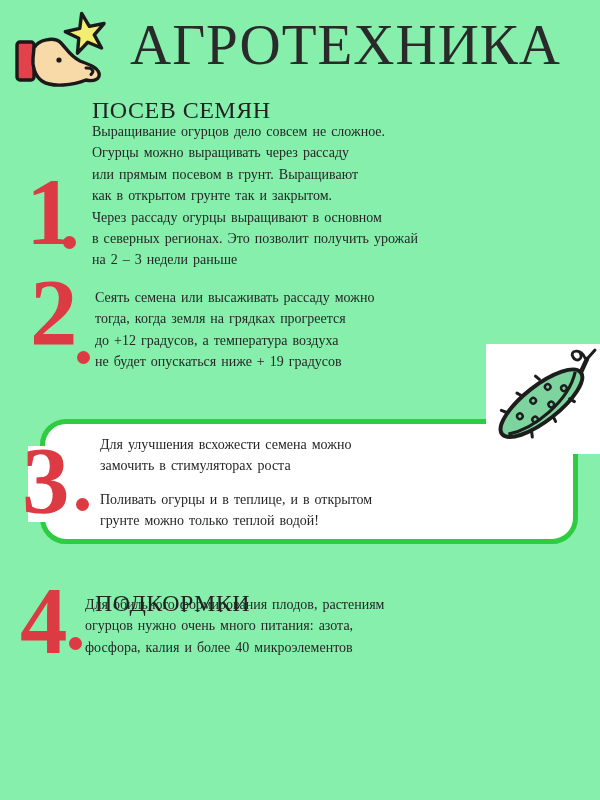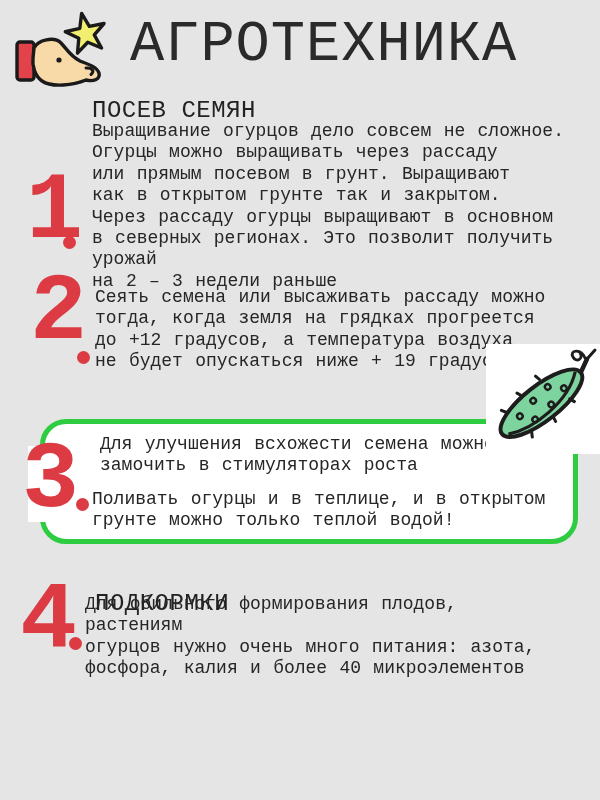--- a/index.html
+++ b/index.html
@@ -4,46 +4,46 @@
 <style>
   :root{
     --red:#dc3b44;
     --green:#2ecc40;
     --ink:#262626;
   }
   html,body{margin:0;padding:0;background:#fff;}
   .page{
     position:relative;
     width:600px;height:800px;
-    background:#e5e5e5;
+    background:#86efac;
     overflow:hidden;
-    font-family:Liberation Mono, monospace;
+    font-family:Liberation Serif, serif;
     color:var(--ink);
   }
   .page-title{
     position:absolute;left:130px;top:12px;
     font-size:57px;line-height:66px;font-weight:400;
     letter-spacing:1px;color:#2a2a2a;white-space:nowrap;
   }
   .header-icon{position:absolute;left:12px;top:8px;}
   .h2{
     position:absolute;font-size:24px;font-weight:400;
     letter-spacing:0.5px;color:#222;white-space:nowrap;
   }
   .h-sowing{left:92px;top:97px;}
   .h-recommendation{left:95px;top:391px;}
   .h-feeding{left:95px;top:566px;margin-top:24px;}
   .para{
-    position:absolute;font-size:18px;line-height:21.4px;
+    position:absolute;font-size:14px;line-height:21.4px;
     white-space:pre-line;word-spacing:1.5px;color:var(--ink);
   }
   .p-sowing{left:92px;top:121px;width:490px;}
   .p-timing{left:95px;top:287px;width:480px;}
   .p-tip1{left:100px;top:434px;width:440px;z-index:1;}
-  .p-tip2{left:92px;top:489px;width:460px;z-index:1;}
+  .p-tip2{left:100px;top:489px;width:460px;z-index:1;}
   .p-feeding{left:85px;top:594px;width:480px;}
   .bignum{
     position:absolute;z-index:2;
     font-size:95px;line-height:95px;font-weight:700;
     color:var(--red);
   }
   .num-1{left:26px;top:165px;}
   .num-2{left:30px;top:266px;}
   .num-3{left:22px;top:434px;}
   .num-4{left:20px;top:574px;}

